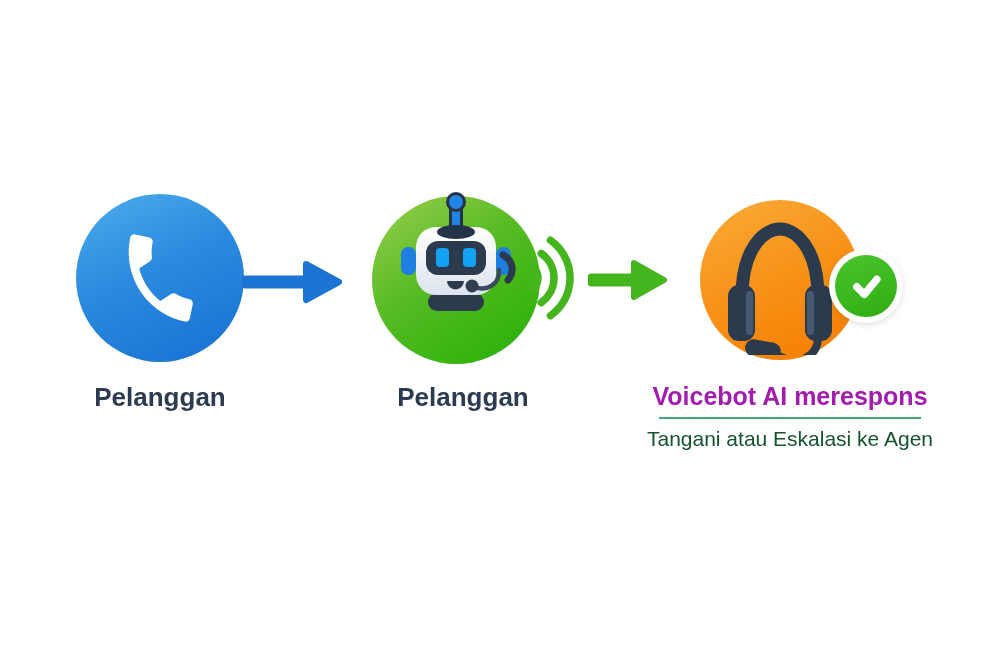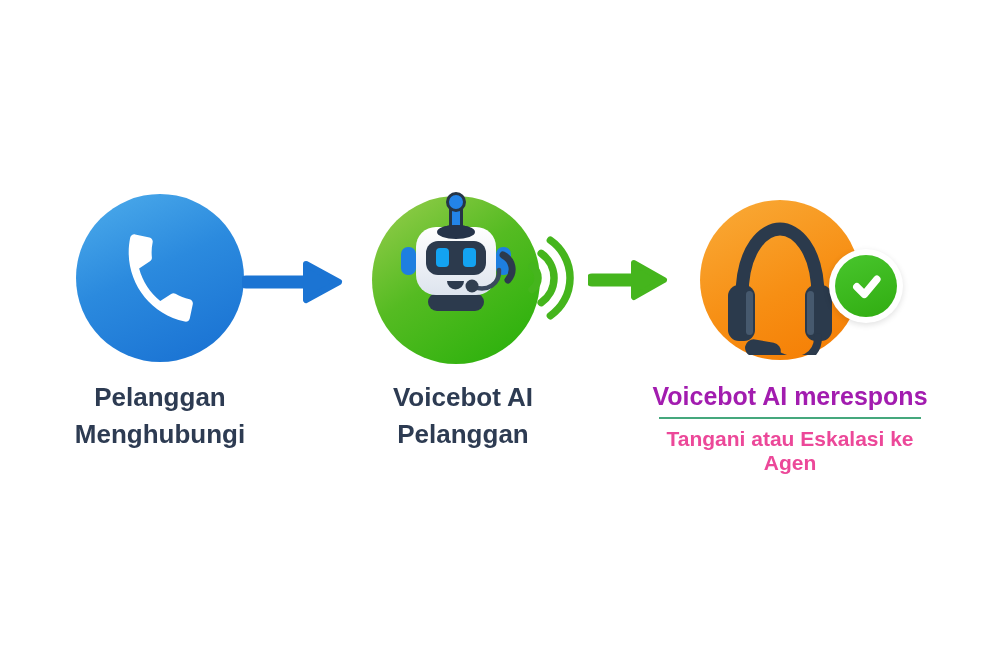--- a/index.html
+++ b/index.html
@@ -24,21 +24,21 @@
   .icon-abs{position:absolute;}
   .label{
     position:absolute;text-align:center;color:#2d3b52;font-weight:bold;
     font-size:26px;line-height:37px;letter-spacing:0px;
   }
   .label-1{left:20px;top:379px;width:280px;}
   .label-2{left:343px;top:379px;width:240px;}
   .block-3{position:absolute;left:640px;top:382px;width:300px;text-align:center;}
   .block-3 .title{color:#a21caf;font-weight:bold;font-size:25px;line-height:28px;}
   .block-3 .rule{width:262px;height:2px;background:#45a87d;margin:7px auto 8px auto;}
-  .block-3 .subtitle{color:#ec4899;font-weight:700;font-size:21px;line-height:24px;}
+  .block-3 .subtitle{color:#14532d;font-weight:400;font-size:21px;line-height:24px;}
   .badge{
     position:absolute;left:829px;top:249px;width:74px;height:74px;border-radius:50%;
     background:#ffffff;box-shadow:0 2px 6px rgba(0,0,0,0.12);
     display:flex;align-items:center;justify-content:center;
   }
   .badge-inner{
     width:62px;height:62px;border-radius:50%;
     background:linear-gradient(160deg,#46c32a 10%,#33af14 90%);
     display:flex;align-items:center;justify-content:center;
   }
@@ -126,25 +126,23 @@
   <div class="badge">
     <div class="badge-inner">
       <svg width="40" height="40" viewBox="0 0 48 48">
         <path d="M13 25 L22 34 L37 16" stroke="#ffffff" stroke-width="9" fill="none" stroke-linecap="round" stroke-linejoin="round"></path>
       </svg>
     </div>
   </div>
 
   <div class="label label-1">
     <div>Pelanggan</div>
-    <div>Menghubungi</div>
   </div>
 
   <div class="label label-2">
-    <div>Voicebot AI</div>
     <div>Pelanggan</div>
   </div>
 
   <div class="block-3">
     <div class="title">Voicebot AI merespons</div>
     <div class="rule"></div>
     <div class="subtitle">Tangani atau Eskalasi ke Agen</div>
   </div>
 
 </div>

